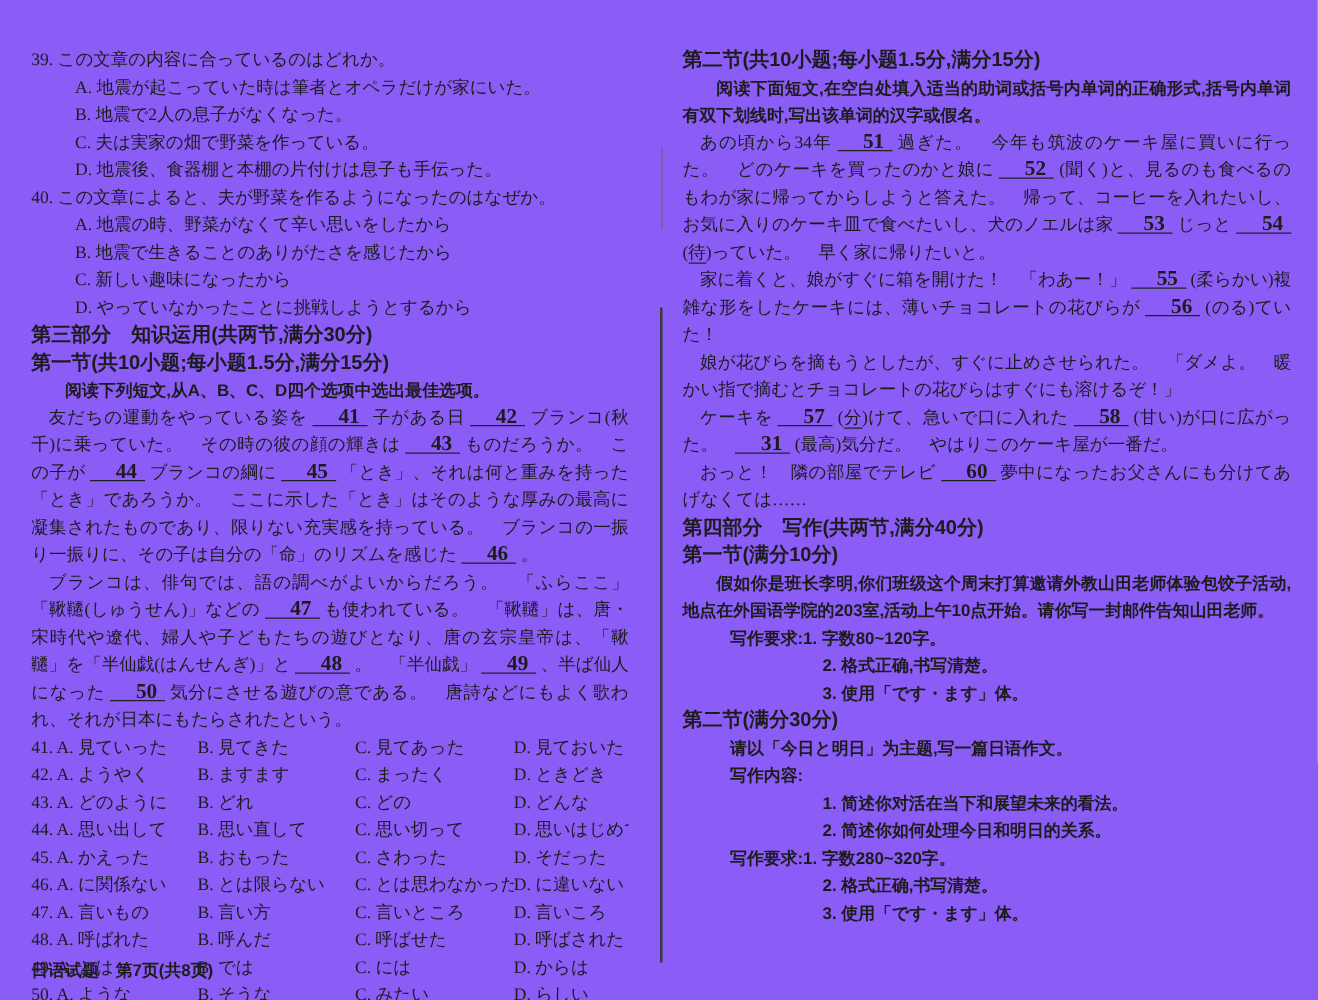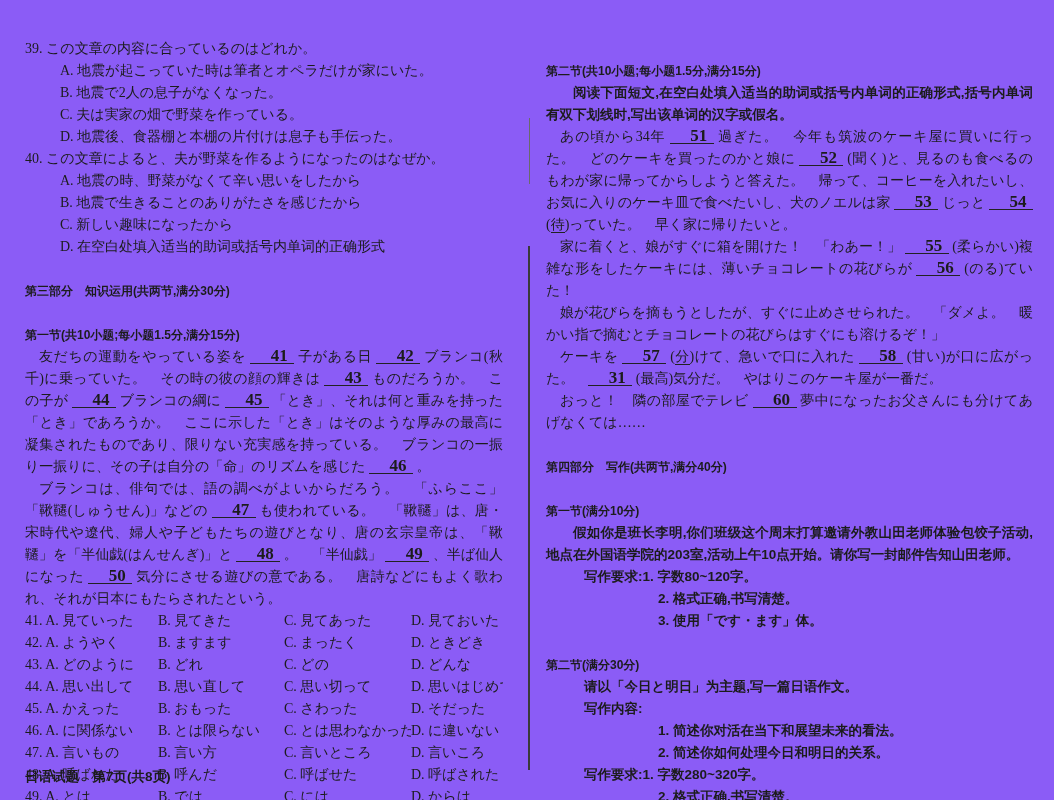--- a/index.html
+++ b/index.html
@@ -15,21 +15,21 @@
   }
   .col{position:absolute;top:38px;height:745px;}
   .col-left{left:25px;width:478px;}
   .col-right{left:546px;width:487px;}
 
   .q-stem{white-space:nowrap;}
   .q-opt{padding-left:35px;}
 
   .h{
     font-family:"Liberation Sans","DejaVu Sans",sans-serif;
-    font-weight:bold;font-size:12px;margin-top:22px;
+    font-weight:bold;font-size:16px;
   }
   .cn{
     font-family:"Liberation Sans","DejaVu Sans",sans-serif;
     font-weight:bold;font-size:13.5px;
   }
   .instr{text-indent:2em;text-align:justify;}
   .task{text-indent:2em;text-align:justify;}
 
   .para{text-align:justify;text-indent:1em;}
 
@@ -70,25 +70,26 @@
           <div class="q-opt">A. 地震が起こっていた時は筆者とオペラだけが家にいた。</div>
           <div class="q-opt">B. 地震で2人の息子がなくなった。</div>
           <div class="q-opt">C. 夫は実家の畑で野菜を作っている。</div>
           <div class="q-opt">D. 地震後、食器棚と本棚の片付けは息子も手伝った。</div>
         </div>
         <div>
           <div class="q-stem">40. この文章によると、夫が野菜を作るようになったのはなぜか。</div>
           <div class="q-opt">A. 地震の時、野菜がなくて辛い思いをしたから</div>
           <div class="q-opt">B. 地震で生きることのありがたさを感じたから</div>
           <div class="q-opt">C. 新しい趣味になったから</div>
-          <div class="q-opt">D. 在空白处填入适当的助词或括号内单词的正确形式</div>
+          <div class="q-opt">D. やっていなかったことに挑戦しようとするから</div>
         </div>
       </div>
     <div class="h">第三部分　知识运用(共两节,满分30分)</div>
     <div class="h">第一节(共10小题;每小题1.5分,满分15分)</div>
+    <div class="cn instr">阅读下列短文,从A、B、C、D四个选项中选出最佳选项。</div>
     <div>
         <div class="para">友だちの運動をやっている姿を <span class="blank">41</span> 子がある日 <span class="blank">42</span> ブランコ(秋千)に乗っていた。　その時の彼の顔の輝きは <span class="blank">43</span> ものだろうか。　この子が <span class="blank">44</span> ブランコの綱に <span class="blank">45</span> 「とき」、それは何と重みを持った「とき」であろうか。　ここに示した「とき」はそのような厚みの最高に凝集されたものであり、限りない充実感を持っている。　ブランコの一振り一振りに、その子は自分の「命」のリズムを感じた <span class="blank">46</span> 。</div>
         <div class="para">ブランコは、俳句では、語の調べがよいからだろう。　「ふらここ」「鞦韆(しゅうせん)」などの <span class="blank">47</span> も使われている。　「鞦韆」は、唐・宋時代や遼代、婦人や子どもたちの遊びとなり、唐の玄宗皇帝は、「鞦韆」を「半仙戯(はんせんぎ)」と <span class="blank">48</span> 。　「半仙戯」 <span class="blank">49</span> 、半ば仙人になった <span class="blank">50</span> 気分にさせる遊びの意である。　唐詩などにもよく歌われ、それが日本にもたらされたという。</div>
       </div>
     <div class="grid">
         <div class="cell">41. A. 見ていった</div>
         <div class="cell">B. 見てきた</div>
         <div class="cell">C. 見てあった</div>
         <div class="cell">D. 見ておいた</div>
         <div class="cell">42. A. ようやく</div>

